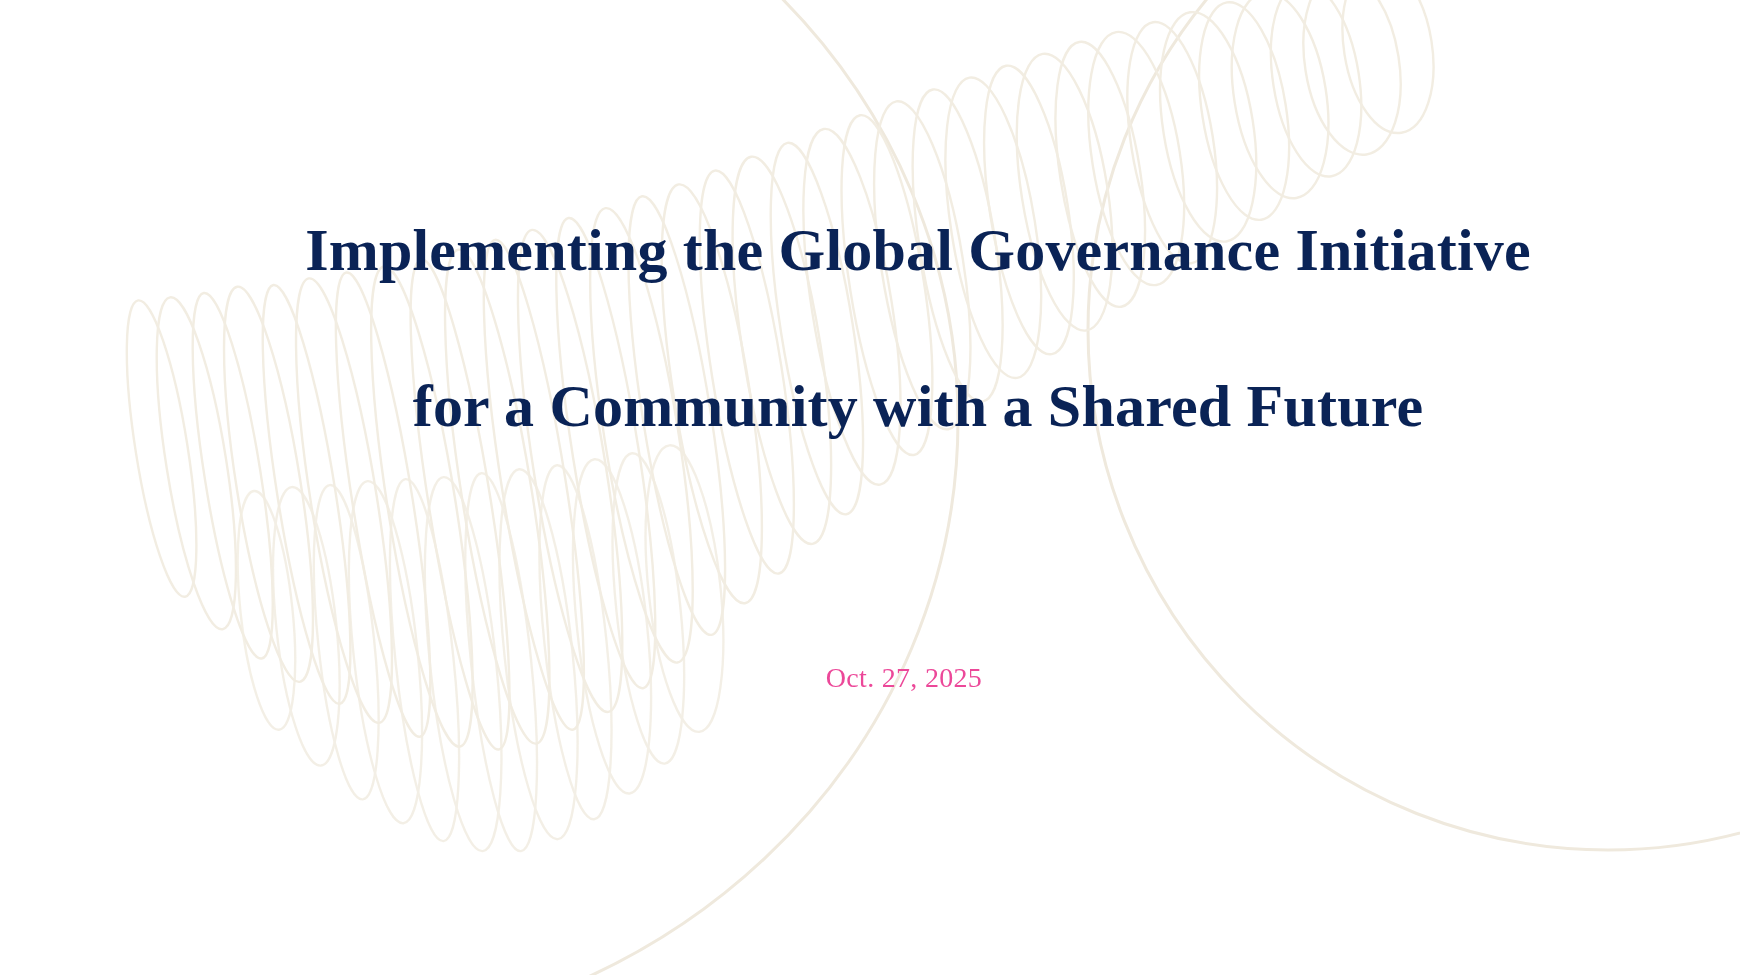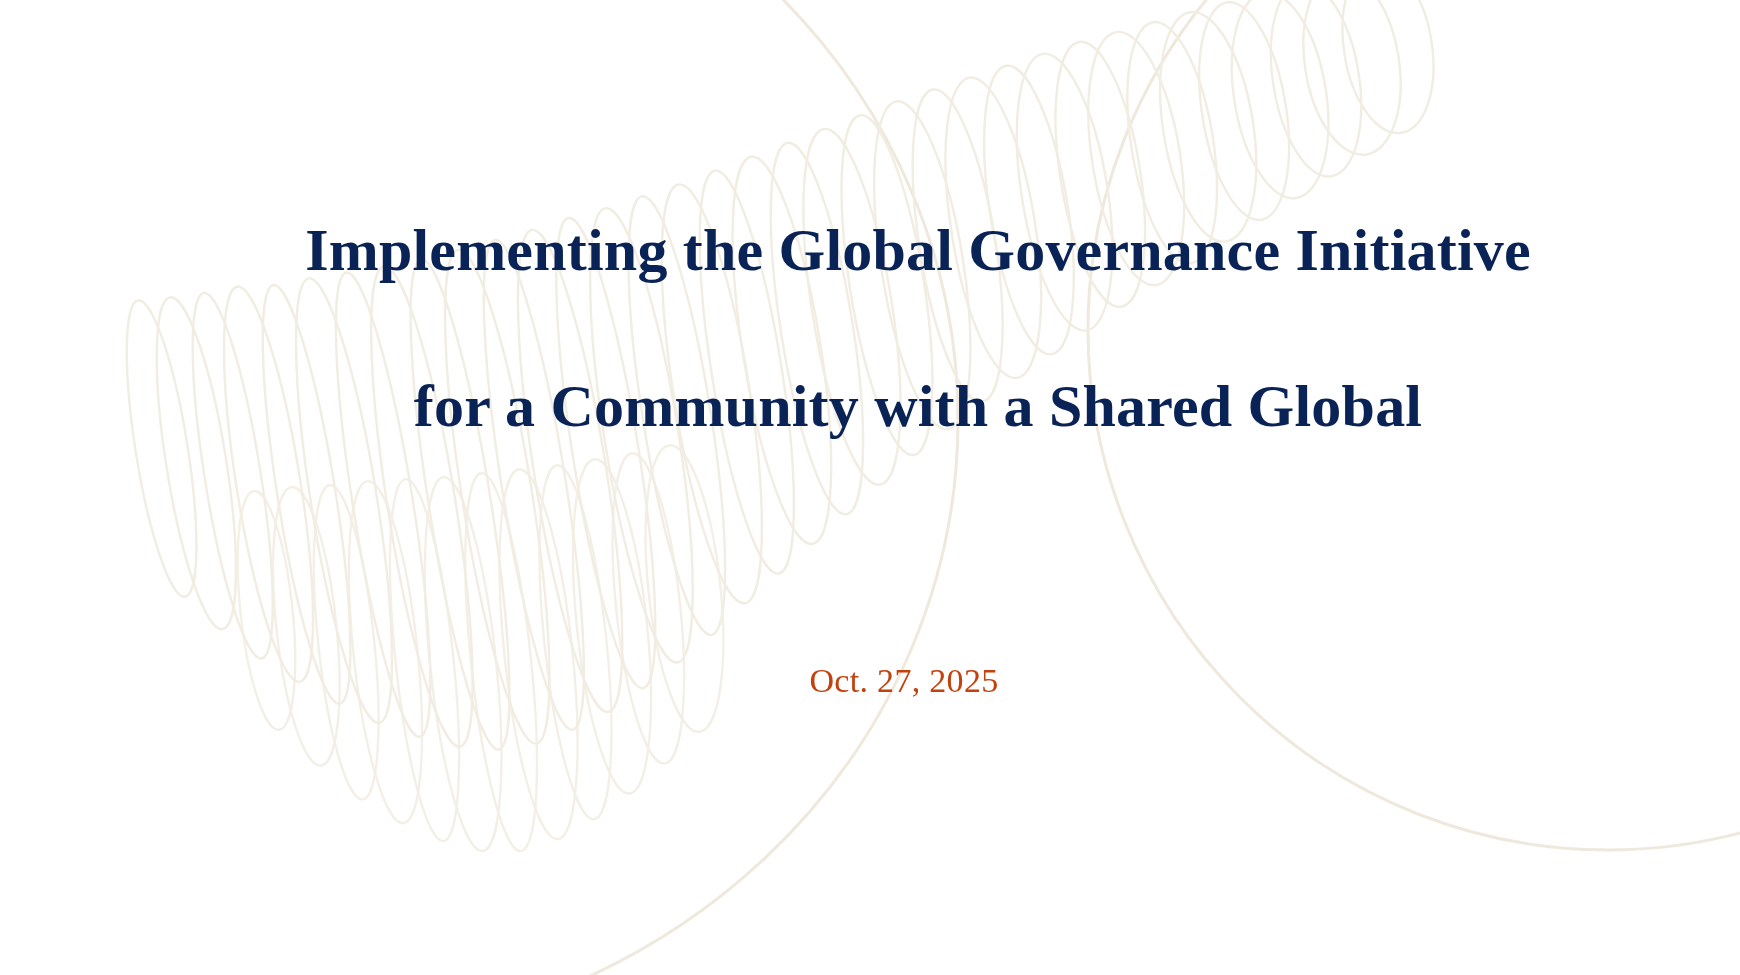--- a/index.html
+++ b/index.html
@@ -56,23 +56,23 @@
     letter-spacing: 0.2px;
     white-space: nowrap;
   }
 
   .date-block {
     margin-top: 178px;
     text-align: center;
     width: 100%;
   }
   .date-text {
-    color: #c2410c;
+    color: #ec4899;
     font-family: "Liberation Serif", serif;
-    font-size: 34px;
+    font-size: 28px;
     font-weight: normal;
     letter-spacing: 0.3px;
     
     margin-left: -28px;
     display: inline-block;
   }
 </style>
 </head>
 <body>
 
@@ -146,21 +146,21 @@
           </g>
         </g>
       </g>
     </svg>
   </div>
 
   <div class="content">
 
     <div class="title-block">
       <div class="title-line">Implementing the Global Governance Initiative</div>
-      <div class="title-line">for a Community with a Shared Global</div>
+      <div class="title-line">for a Community with a Shared Future</div>
     </div>
 
     <div class="date-block">
       <span class="date-text">Oct. 27, 2025</span>
     </div>
 
   </div>
 </div>
 
 </body></html>

